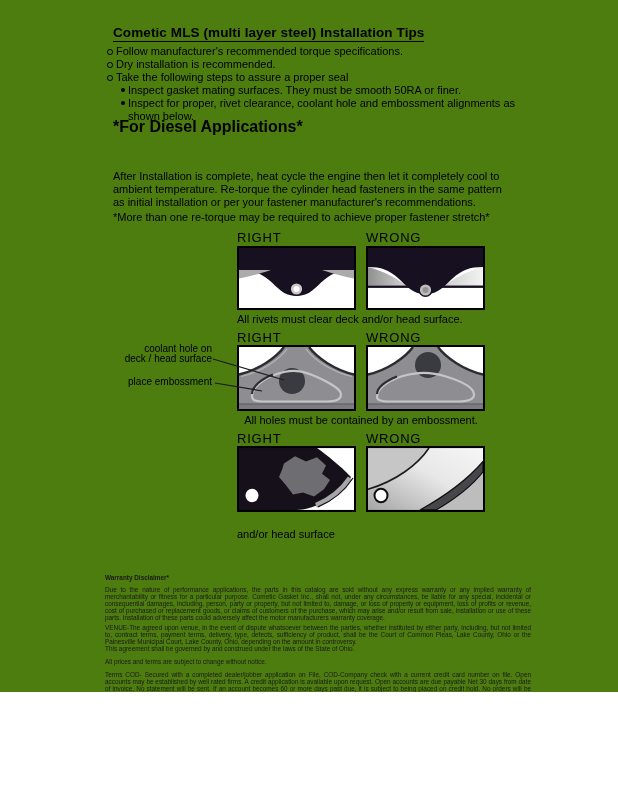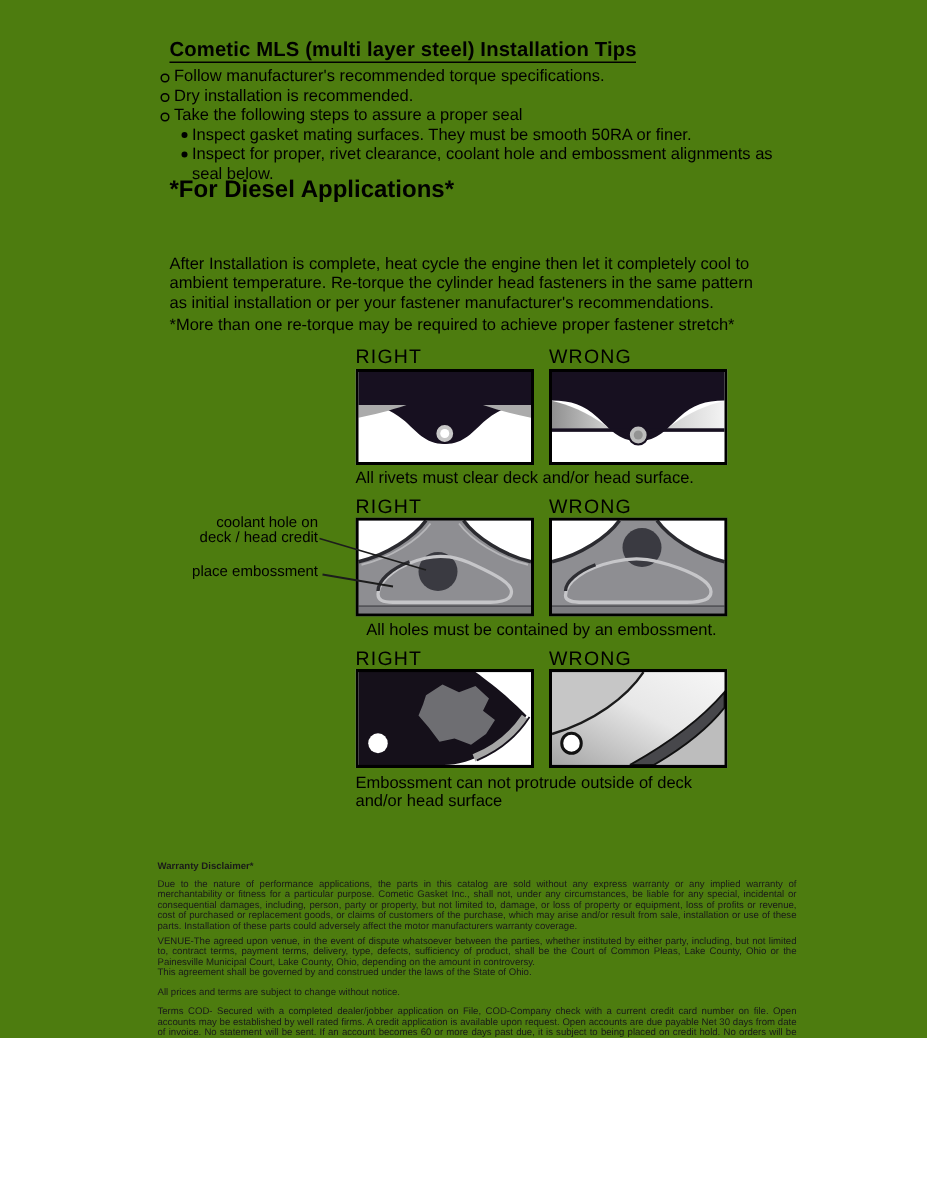--- a/index.html
+++ b/index.html
@@ -37,21 +37,21 @@
 
   <span class="o-bullet" style="left:107px;top:49px;"></span>
   <div class="abs body-text bullet-line" style="top:45px;">Follow manufacturer's recommended torque specifications.</div>
   <span class="o-bullet" style="left:107px;top:62px;"></span>
   <div class="abs body-text bullet-line" style="top:58px;">Dry installation is recommended.</div>
   <span class="o-bullet" style="left:107px;top:75px;"></span>
   <div class="abs body-text bullet-line" style="top:71px;">Take the following steps to assure a proper seal</div>
   <span class="f-bullet" style="left:121px;top:88px;"></span>
   <div class="abs body-text sub-line" style="top:84px;">Inspect gasket mating surfaces.  They must be smooth 50RA or finer.</div>
   <span class="f-bullet" style="left:121px;top:101px;"></span>
-  <div class="abs body-text sub-line" style="top:97px;">Inspect for proper, rivet clearance, coolant hole and embossment alignments as seal below.</div>
+  <div class="abs body-text sub-line" style="top:97px;">Inspect for proper, rivet clearance, coolant hole and embossment alignments as shown below.</div>
 
   <div class="abs section-head" style="top:118px;">*For Diesel Applications*</div>
   <div class="abs para" style="top:170px;">After Installation is complete, heat cycle the engine then let it completely cool to ambient temperature. Re-torque the cylinder head fasteners in the same pattern as initial installation or per your fastener manufacturer's recommendations.</div>
   <div class="abs para" style="top:211px;">*More than one re-torque may be required to achieve proper fastener stretch*</div>
 
   <div class="abs dg-label" style="left:237px;top:230px;">RIGHT</div>
   <div class="abs dg-label" style="left:366px;top:230px;">WRONG</div>
 
   <svg class="abs dg-box" style="left:237px;top:246px;" width="119" height="64" viewBox="0 0 119 64" preserveAspectRatio="none">
     <rect x="0" y="0" width="119" height="64" fill="#fff"></rect>
@@ -83,21 +83,21 @@
     <circle cx="59.5" cy="44" r="3" fill="#939393"></circle>
     <rect x="1" y="1" width="117" height="62" fill="none" stroke="#000" stroke-width="2"></rect>
   </svg>
 
   <div class="abs caption" style="left:237px;top:313px;">All rivets must clear deck and/or head surface.</div>
 
   <div class="abs dg-label" style="left:237px;top:330px;">RIGHT</div>
   <div class="abs dg-label" style="left:366px;top:330px;">WRONG</div>
 
   <div class="abs anno" style="top:344px;">coolant hole on</div>
-  <div class="abs anno" style="top:354px;">deck / head credit</div>
+  <div class="abs anno" style="top:354px;">deck / head surface</div>
   <div class="abs anno" style="top:377px;">place embossment</div>
 
   <svg class="abs dg-box" style="left:237px;top:345px;" width="119" height="66" viewBox="0 0 119 66" preserveAspectRatio="none">
     <rect x="0" y="0" width="119" height="66" fill="#8e8e92"></rect>
     <path d="M2,2 H47 C39,13 21,25 2,29.5 Z" fill="#ffffff"></path>
     <path d="M117,2 H72 C80,13 98,25 117,29.5 Z" fill="#ffffff"></path>
     <path d="M47,2 C39,13 21,25 2,29.5" stroke="#2b2b30" stroke-width="2.4" fill="none"></path>
     <path d="M72,2 C80,13 98,25 117,29.5" stroke="#2b2b30" stroke-width="2.4" fill="none"></path>
     <path d="M50,4 C42,15 23.5,27 4,31.5" stroke="#b7b7ba" stroke-width="1.2" fill="none"></path>
     <path d="M69,4 C77,15 95.5,27 115,31.5" stroke="#b7b7ba" stroke-width="1.2" fill="none"></path>
@@ -153,21 +153,20 @@
     </defs>
     <rect x="0" y="0" width="119" height="64" fill="url(#g3)"></rect>
     <path d="M2,2 H63 C52,18 30,34 2,42 Z" fill="#c6c6c6"></path>
     <path d="M63,2 C52,18 30,34 2,42" stroke="#1b1b1b" stroke-width="1.6" fill="none"></path>
     <path d="M117,25 C108,36 93,49 70,62 L117,62 Z" fill="#bdbdbd"></path>
     <path d="M117,15 C101,33 80,48 54,62 L70,62 C93,49 108,36 117,25 Z" fill="#47474b" stroke="#111111" stroke-width="1.2"></path>
     <circle cx="15" cy="48" r="6.5" fill="#ffffff" stroke="#111" stroke-width="2"></circle>
     <rect x="1" y="1" width="117" height="62" fill="none" stroke="#000" stroke-width="2"></rect>
   </svg>
 
-  <div class="abs caption" style="left:237px;top:516px;">Embossment can not protrude outside of deck</div>
   <div class="abs caption" style="left:237px;top:528px;">and/or head surface</div>
 
   <div class="abs fine fine-b" style="top:574px;text-align:left;">Warranty Disclaimer*</div>
   <div class="abs fine" style="top:586px;">Due to the nature of performance applications, the parts in this catalog are sold without any express warranty or any implied warranty of merchantability or fitness for a particular purpose.  Cometic Gasket Inc., shall not, under any circumstances, be liable for any special, incidental or consequential damages, including, person, party or property, but not limited to, damage, or loss of property or equipment, loss of profits or revenue, cost of purchased or replacement goods, or claims of customers of the purchase, which may arise and/or result from sale, installation or use of these parts.  Installation of these parts could adversely affect the motor manufacturers warranty coverage.</div>
   <div class="abs fine" style="top:624px;">VENUE-The agreed upon venue, in the event of dispute whatsoever between the parties, whether instituted by either party, including, but not limited to, contract terms, payment terms, delivery, type, defects, sufficiency of product, shall be the Court of Common Pleas, Lake County, Ohio or the Painesville Municipal Court, Lake County, Ohio, depending on the amount in controversy.</div>
   <div class="abs fine" style="top:645px;text-align:left;">This agreement shall be governed by and construed under the laws of the State of Ohio.</div>
   <div class="abs fine" style="top:658px;text-align:left;">All prices and terms are subject to change without notice.</div>
   <div class="abs fine" style="top:671px;">Terms COD- Secured with a completed dealer/jobber application on File, COD-Company check with a current credit card number on file.  Open accounts may be established by well rated firms.  A credit application is available upon request.  Open accounts are due payable Net 30 days from date of invoice.  No statement will be sent.  If an account becomes 60 or more days past due, it is subject to being placed on credit hold.  No orders will be shipped or new orders accepted until past due balance is paid.  If an account becomes 90 or more days past due, it is subject to being placed for collections.  All costs of collection are the responsibility of the customer, including attorney fees, court costs, and other expenses of litigation.</div>
   <div class="abs fine" style="top:709px;">Returns- Authorized (RGA) must be obtained in advance on all returns.  A packing slip or invoice number must accompany the merchandise.  No returns after 30 days from invoice date.  All returns are subject to a 25% restocking charge.  All custom designed and custom manufactured gaskets are non-returnable.</div>
   <div class="abs fine" style="top:730px;text-align:left;">Only catalog parts are returnable.</div>

